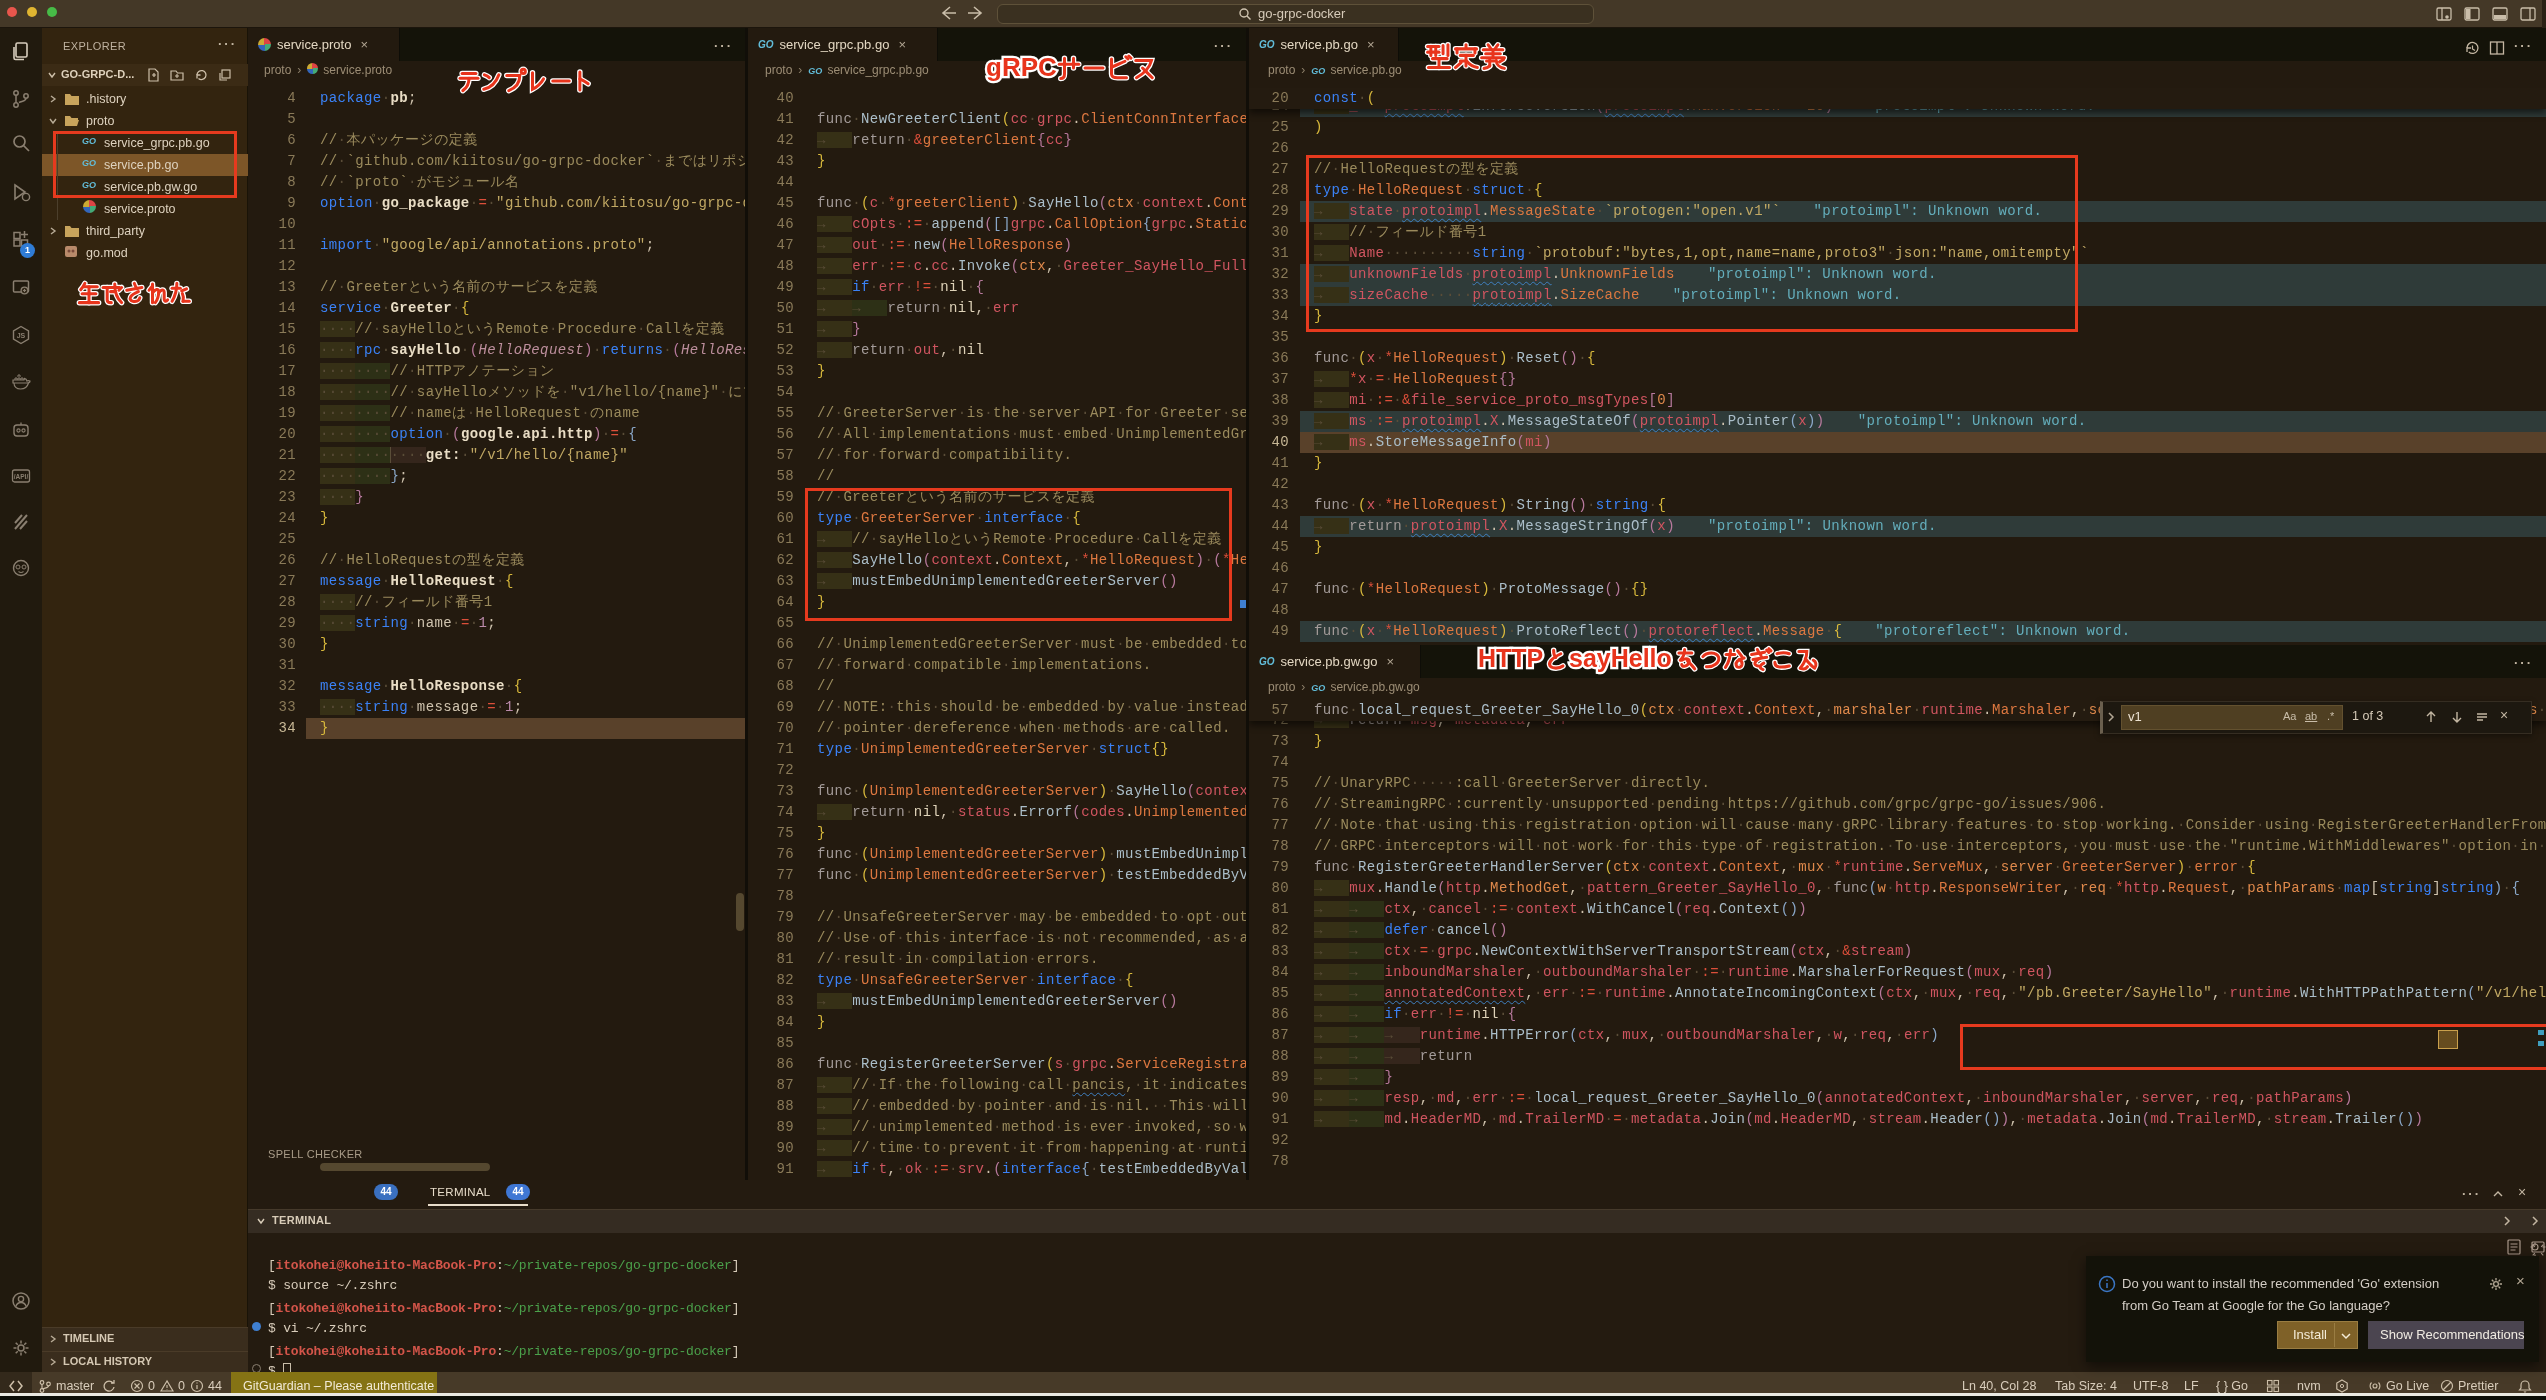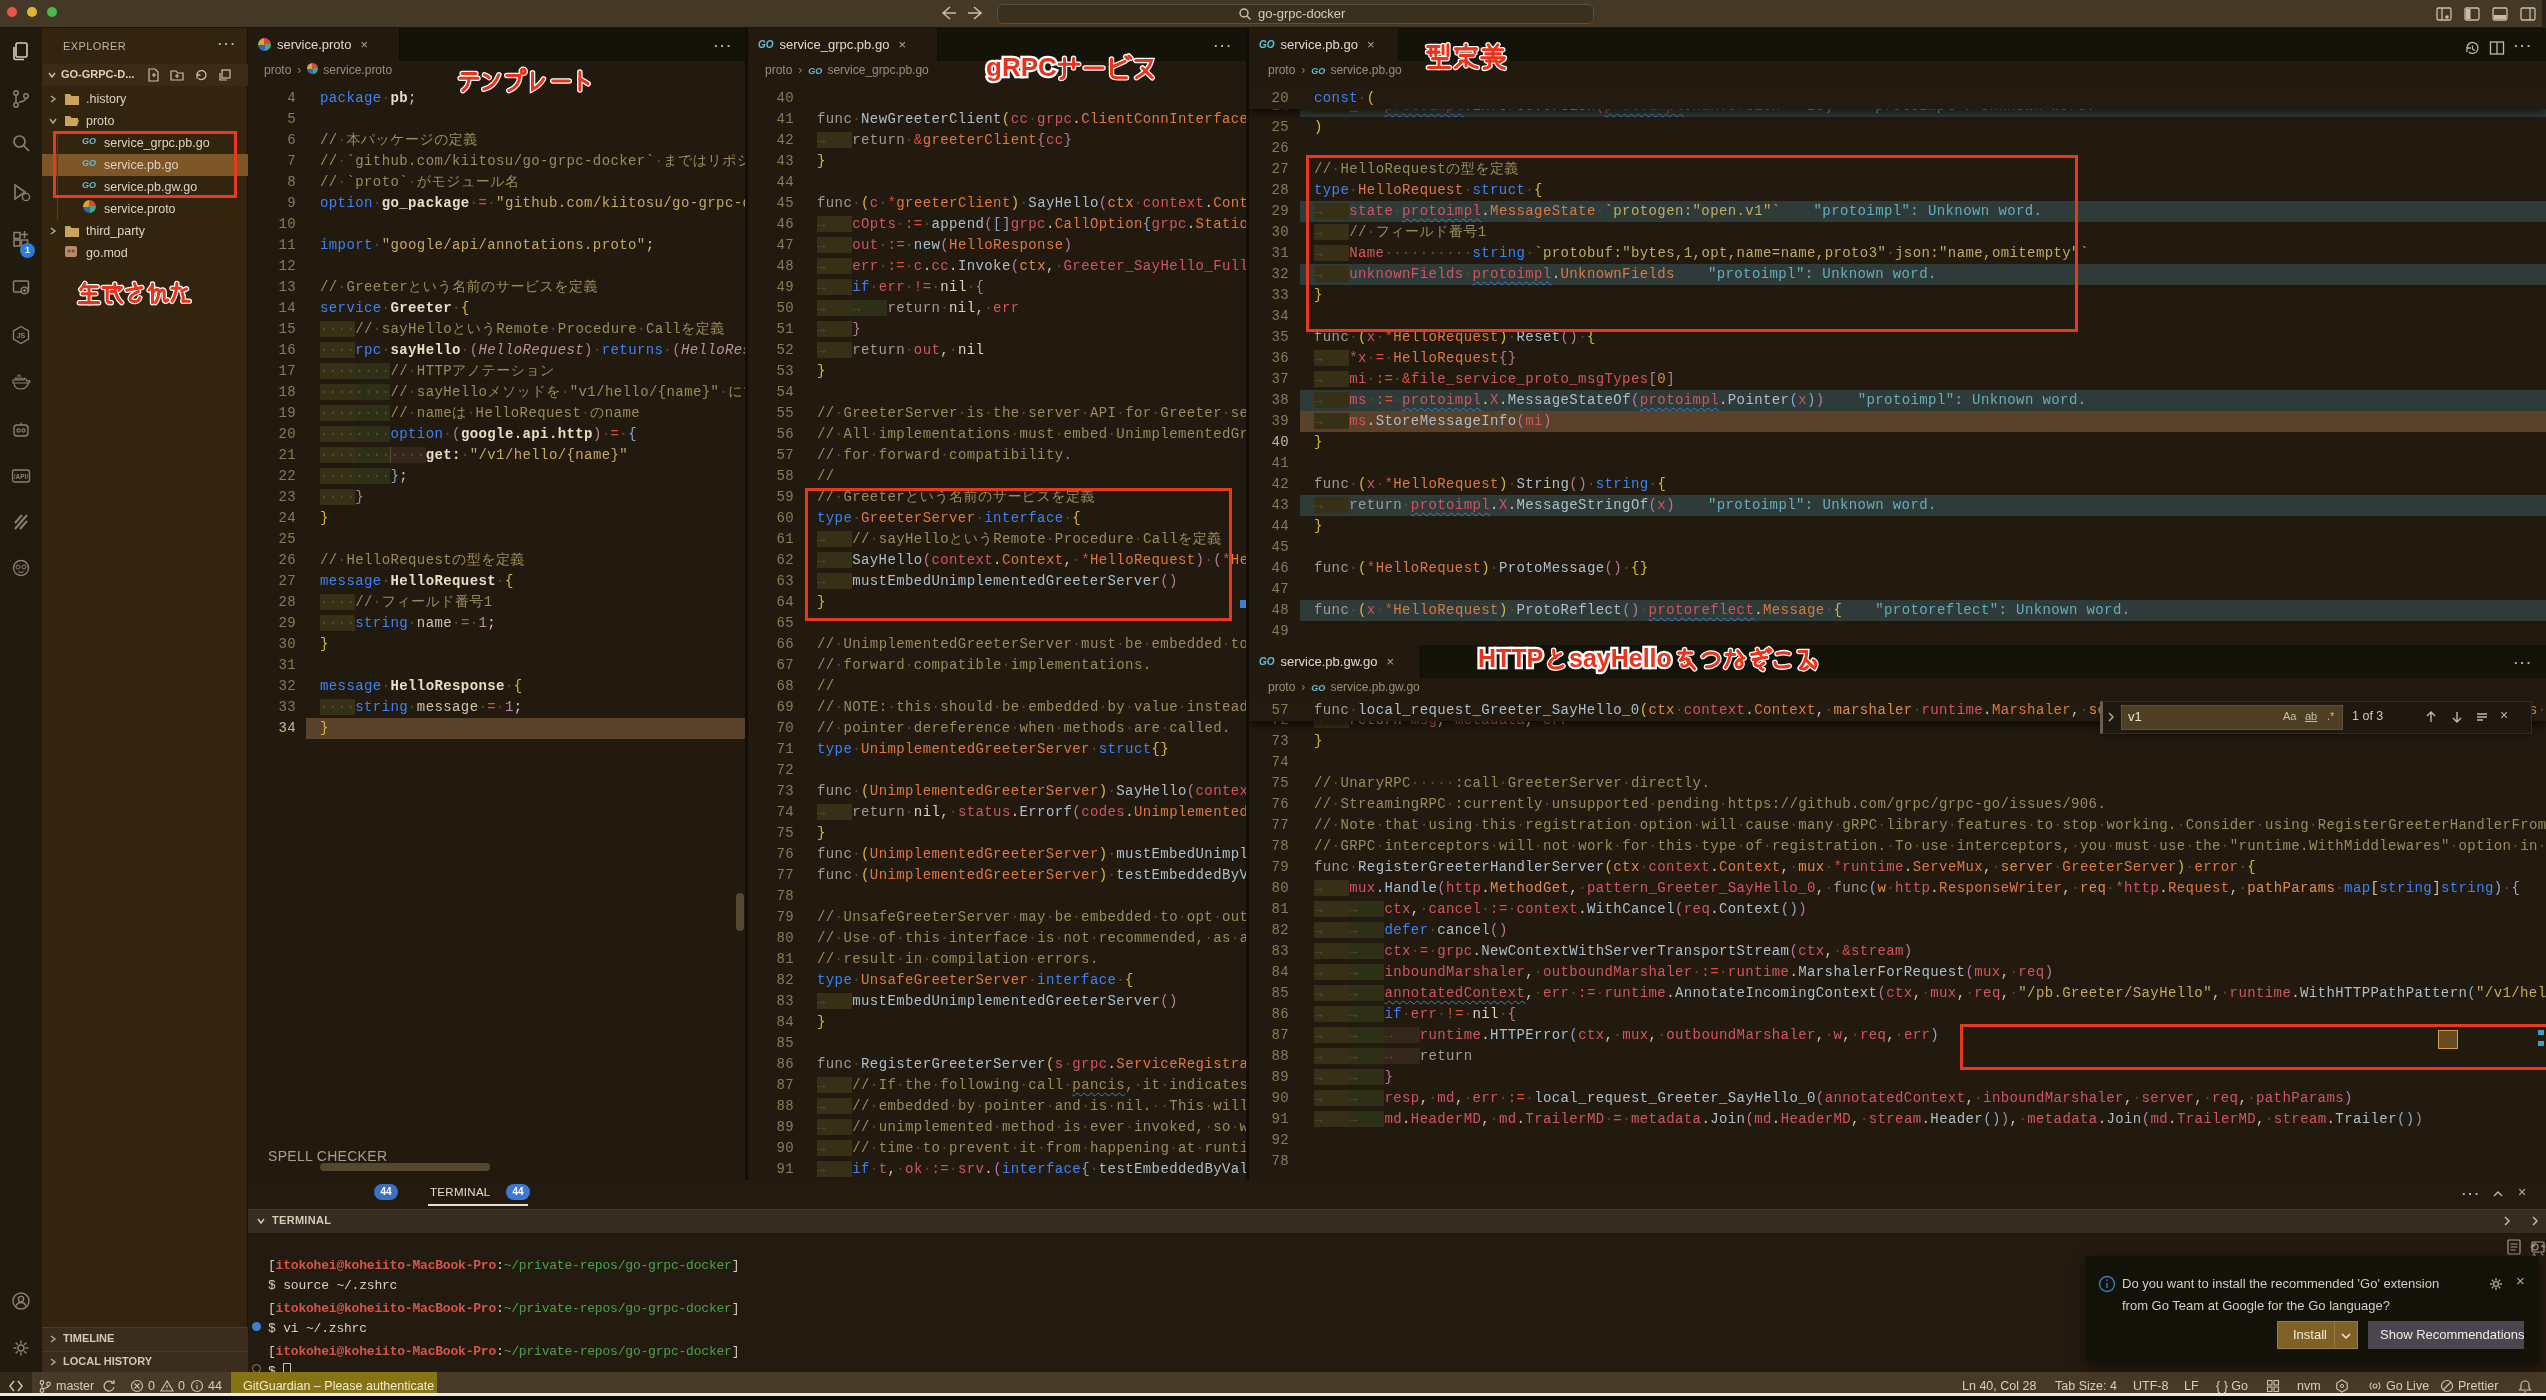--- a/index.html
+++ b/index.html
@@ -455,20 +455,21 @@
 <div class="code" style="left:65px;top:8px;width:1232px">
       <div class="l le"><i class="q1">→&nbsp;&nbsp;&nbsp;</i><span class="v">_</span><span class="p"><i>·</i></span><span class="o">=</span><span class="p"><i>·</i></span><span class="v sq">protoimpl</span><span class="p">.</span><span class="f">EnforceVersion</span><span class="b2">(</span><span class="v sq">protoimpl</span><span class="p">.</span><span class="t">MaxVersion</span><span class="p"><i>·</i></span><span class="o">-</span><span class="p"><i>·</i></span><span class="g">20</span><span class="b2">)</span><span class="e" style="padding-left:33px">"protoimpl": Unknown word.</span></div>
       <div class="l "><span class="b1">)</span></div>
       <div class="l "></div>
       <div class="l "><span class="c">//<i>·</i>HelloRequestの型を定義</span></div>
       <div class="l "><span class="k">type</span><span class="p"><i>·</i></span><span class="t">HelloRequest</span><span class="p"><i>·</i></span><span class="k">struct</span><span class="p"><i>·</i></span><span class="b1">{</span></div>
       <div class="l le"><i class="q1">→&nbsp;&nbsp;&nbsp;</i><span class="v">state</span><span class="p"><i>·</i></span><span class="v sq">protoimpl</span><span class="p">.</span><span class="t">MessageState</span><span class="p"><i>·</i></span><span class="s">`protogen:"open.v1"`</span><span class="e" style="padding-left:33px">"protoimpl": Unknown word.</span></div>
       <div class="l "><i class="q1">→&nbsp;&nbsp;&nbsp;</i><span class="c">//<i>·</i>フィールド番号1</span></div>
       <div class="l "><i class="q1">→&nbsp;&nbsp;&nbsp;</i><span class="v">Name</span><span class="p"><i>·</i><i>·</i><i>·</i><i>·</i><i>·</i><i>·</i><i>·</i><i>·</i><i>·</i><i>·</i></span><span class="k">string</span><span class="p"><i>·</i></span><span class="s">`protobuf:"bytes,1,opt,name=name,proto3"<i>·</i>json:"name,omitempty"`</span></div>
       <div class="l le"><i class="q1">→&nbsp;&nbsp;&nbsp;</i><span class="v">unknownFields</span><span class="p"><i>·</i></span><span class="v sq">protoimpl</span><span class="p">.</span><span class="t">UnknownFields</span><span class="e" style="padding-left:33px">"protoimpl": Unknown word.</span></div>
+      <div class="l le"><i class="q1">→&nbsp;&nbsp;&nbsp;</i><span class="v">sizeCache</span><span class="p"><i>·</i><i>·</i><i>·</i><i>·</i><i>·</i></span><span class="v sq">protoimpl</span><span class="p">.</span><span class="t">SizeCache</span><span class="e" style="padding-left:33px">"protoimpl": Unknown word.</span></div>
       <div class="l "><span class="b1">}</span></div>
       <div class="l "></div>
       <div class="l "><span class="w">func</span><span class="p"><i>·</i></span><span class="b1">(</span><span class="v">x</span><span class="p"><i>·</i></span><span class="o">*</span><span class="t">HelloRequest</span><span class="b1">)</span><span class="p"><i>·</i></span><span class="f">Reset</span><span class="b2">()</span><span class="p"><i>·</i></span><span class="b1">{</span></div>
       <div class="l "><i class="q1">→&nbsp;&nbsp;&nbsp;</i><span class="o">*</span><span class="v">x</span><span class="p"><i>·</i></span><span class="o">=</span><span class="p"><i>·</i></span><span class="t">HelloRequest</span><span class="b2">{}</span></div>
       <div class="l "><i class="q1">→&nbsp;&nbsp;&nbsp;</i><span class="v">mi</span><span class="p"><i>·</i></span><span class="o">:=</span><span class="p"><i>·</i></span><span class="o">&amp;</span><span class="v">file_service_proto_msgTypes</span><span class="b2">[</span><span class="g">0</span><span class="b2">]</span></div>
       <div class="l le"><i class="q1">→&nbsp;&nbsp;&nbsp;</i><span class="v">ms</span><span class="p"><i>·</i></span><span class="o">:=</span><span class="p"><i>·</i></span><span class="v sq">protoimpl</span><span class="p">.</span><span class="v">X</span><span class="p">.</span><span class="f">MessageStateOf</span><span class="b2">(</span><span class="v sq">protoimpl</span><span class="p">.</span><span class="f">Pointer</span><span class="b3">(</span><span class="v">x</span><span class="b3">)</span><span class="b2">)</span><span class="e" style="padding-left:33px">"protoimpl": Unknown word.</span></div>
       <div class="l lc"><i class="q1">→&nbsp;&nbsp;&nbsp;</i><span class="v">ms</span><span class="p">.</span><span class="f">StoreMessageInfo</span><span class="b2">(</span><span class="v">mi</span><span class="b2">)</span></div>
       <div class="l "><span class="b1">}</span></div>
       <div class="l "></div>
       <div class="l "><span class="w">func</span><span class="p"><i>·</i></span><span class="b1">(</span><span class="v">x</span><span class="p"><i>·</i></span><span class="o">*</span><span class="t">HelloRequest</span><span class="b1">)</span><span class="p"><i>·</i></span><span class="f">String</span><span class="b2">()</span><span class="p"><i>·</i></span><span class="k">string</span><span class="p"><i>·</i></span><span class="b1">{</span></div>
@@ -573,21 +574,21 @@
     <path d="M7 12V2M3 6l4-4 4 4" stroke="#c3b6a2" stroke-width="1.4"></path>
   </svg>
 <svg class="abs" style="left:2450px;top:710px" width="14" height="14" viewBox="0 0 14 14" fill="none">
     <path d="M7 2v10M3 8l4 4 4-4" stroke="#c3b6a2" stroke-width="1.4"></path>
   </svg>
 <svg class="abs" style="left:2475px;top:710px" width="14" height="14" viewBox="0 0 14 14" fill="none">
     <path d="M2 4h10M2 7h10M2 10h6" stroke="#c3b6a2" stroke-width="1.3"></path>
   </svg>
 <div class="abs" style="left:2500px;top:707px;font-size:14px;color:#c3b6a2">×</div>
 <div class="abs" style="left:248px;top:1180px;width:2298px;height:192px;background:#241b10"></div>
-<div class="abs" style="left:268px;top:1148px;font-size:14px;color:#a99c88;letter-spacing:.3px">SPELL CHECKER</div>
+<div class="abs" style="left:268px;top:1148px;font-size:11px;color:#a99c88;letter-spacing:.3px">SPELL CHECKER</div>
 <div class="abs" style="left:374px;top:1184px;min-width:24px;height:16px;border-radius:9px;background:#3a70c0;color:#fff;font-size:10px;font-weight:bold;text-align:center;line-height:16px;padding:0 4px">44</div>
 <div class="abs" style="left:430px;top:1186px;font-size:11.5px;color:#e8ddca;letter-spacing:.3px">TERMINAL</div>
 <div class="abs" style="left:506px;top:1184px;min-width:24px;height:16px;border-radius:9px;background:#3f77d4;color:#fff;font-size:10px;font-weight:bold;text-align:center;line-height:16px;padding:0 4px">44</div>
 <div class="abs" style="left:428px;top:1204px;width:100px;height:2px;background:#e8ddca"></div>
 <div class="abs dots3" style="left:2462px;top:1186px">···</div>
 <svg class="abs" style="left:2492px;top:1188px" width="12" height="12" viewBox="0 0 12 12" fill="none">
     <path d="M2 8l4-4 4 4" stroke="#c3b6a2" stroke-width="1.4"></path>
   </svg>
 <div class="abs" style="left:2518px;top:1184px;font-size:14px;color:#c3b6a2">×</div>
 <div class="abs" style="left:248px;top:1209px;width:2298px;height:24px;background:#352c22;border-top:1px solid #463a2b"></div>

